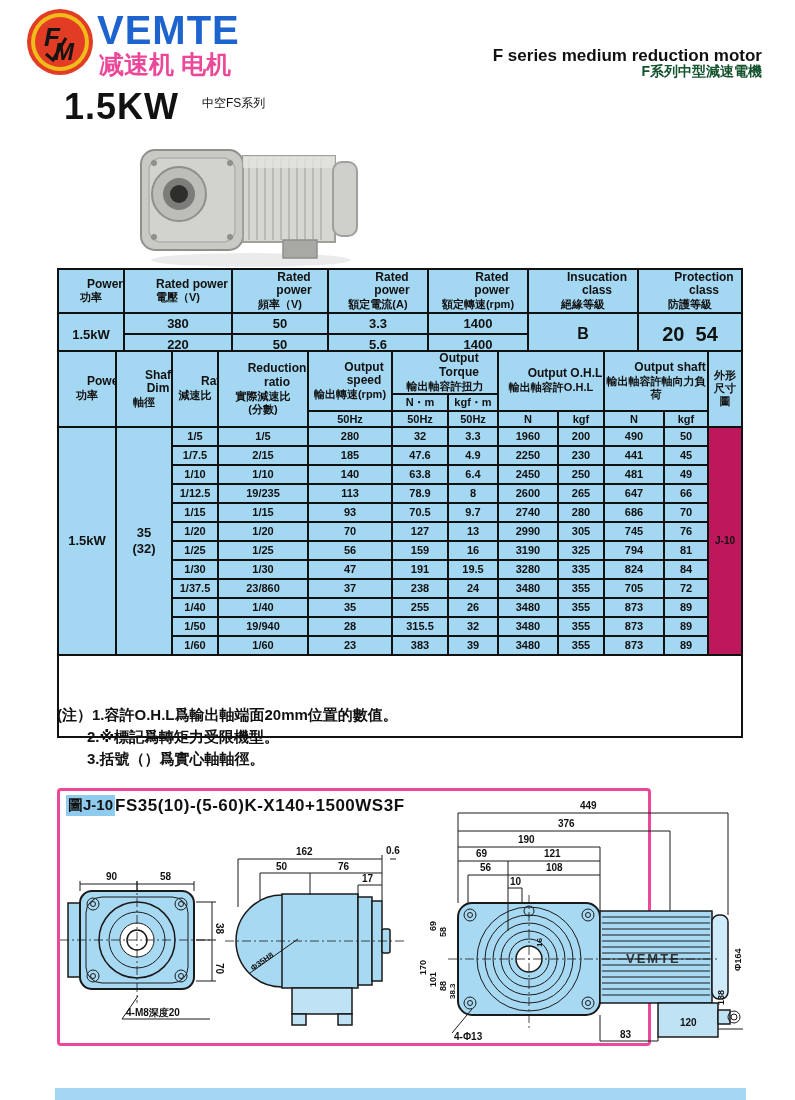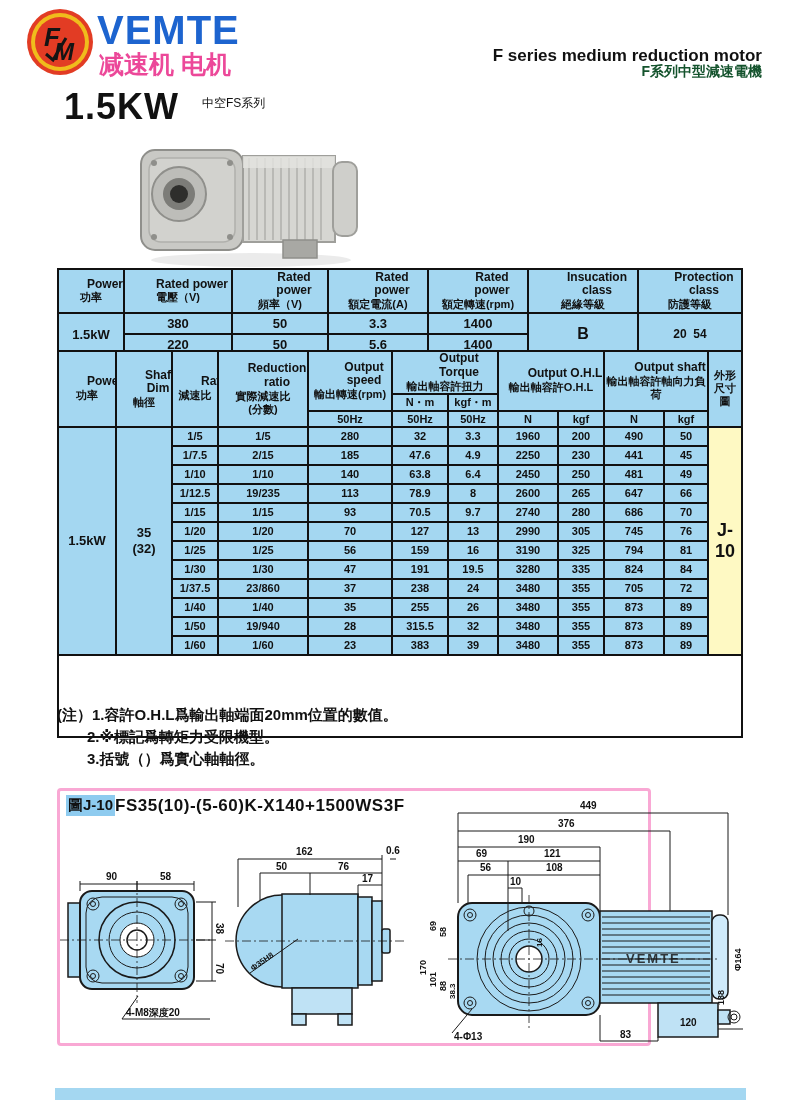--- a/index.html
+++ b/index.html
@@ -26,28 +26,28 @@
   th .zh{font-size:11px;line-height:1.2;}
   .spec-table th{height:42px;}
   .spec-table td{height:19px;font-size:13px;}
   .ratio-table th{font-size:11px;}
   .ratio-table .rowA{height:30px;}
   .ratio-table .rowB th{height:14px;font-size:11px;}
   .ratio-table .rowC th{height:14px;font-size:11px;}
   .ratio-table td{height:17px;font-size:11px;}
   .ratio-table td.pw{font-size:13px;}
   .ratio-table td.shaft{font-size:13px;line-height:1.2;}
-  .ratio-table td.outline{background:#fef9c3;font-size:18px;}
+  .ratio-table td.outline{background:#be185d;font-size:10px;}
   .ratio-table td.filler{background:#fff;height:80px;}
   
   .notes{position:absolute;left:57px;top:704px;font-size:15px;font-weight:bold;line-height:1.45;}
   .notes .n2{margin-left:30px;}
   
   .draw-box{position:absolute;left:57px;top:788px;width:594px;height:258px;
-            border:3px solid #f9a8d4;border-radius:4px;box-sizing:border-box;}
+            border:3px solid #ec4899;border-radius:4px;box-sizing:border-box;}
   .draw-title{position:absolute;left:6px;top:4px;display:flex;align-items:center;z-index:2;}
   .fig-label{background:#8ecbef;font-size:15px;font-weight:bold;padding:1px 2px;}
   .model-label{font-size:17px;font-weight:bold;letter-spacing:0.5px;text-align:right;}
   .draw-svg{position:absolute;left:0;top:0;}
   
   .footer-bar{position:absolute;left:55px;top:1088px;width:691px;height:12px;background:#a4d7f1;}
   svg text{font-family:"Liberation Sans","DejaVu Sans",sans-serif;}
 </style>
 </head>
 <body>
@@ -140,21 +140,21 @@
             <div class="zh">防護等級</div>
           </th>
     </tr>
     <tr>
       <td rowspan="2">1.5kW</td>
       <td>380</td>
       <td>50</td>
       <td>3.3</td>
       <td>1400</td>
       <td rowspan="2" style="font-size:16px;">B</td>
-      <td rowspan="2" style="font-size:12px;white-space:pre;">20  54</td>
+      <td rowspan="2" style="font-size:20px;white-space:pre;">20  54</td>
     </tr>
     <tr>
       <td>220</td>
       <td>50</td>
       <td>5.6</td>
       <td>1400</td>
     </tr>
   </tbody>
     </table>
 

